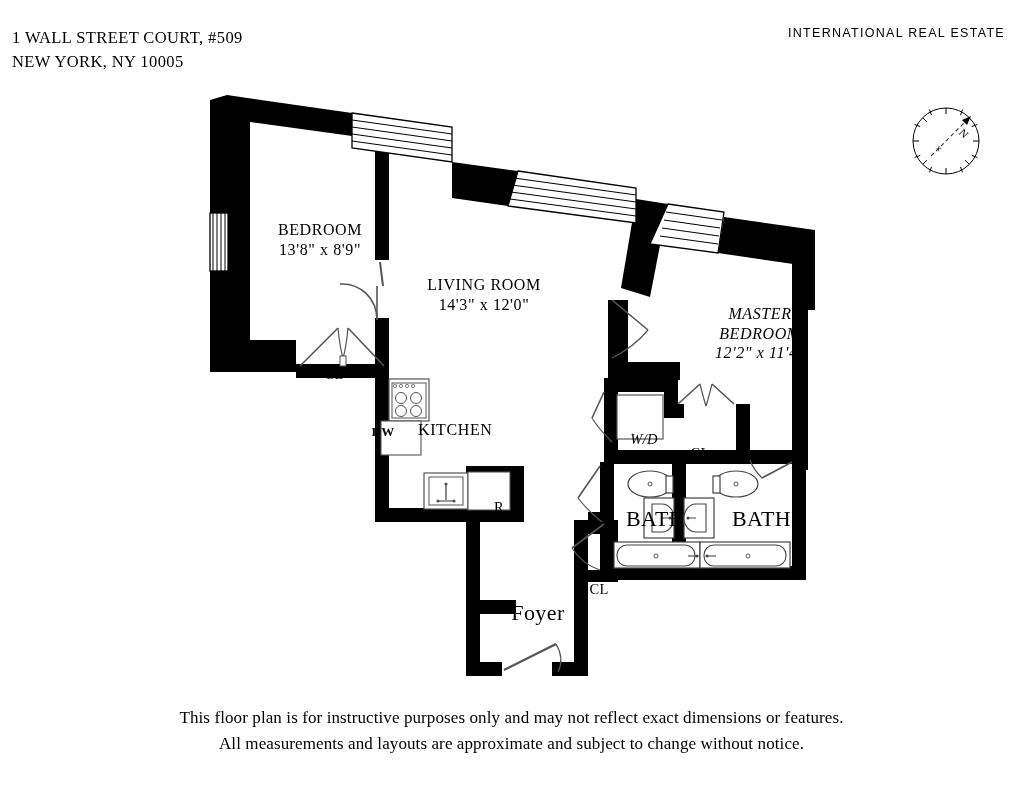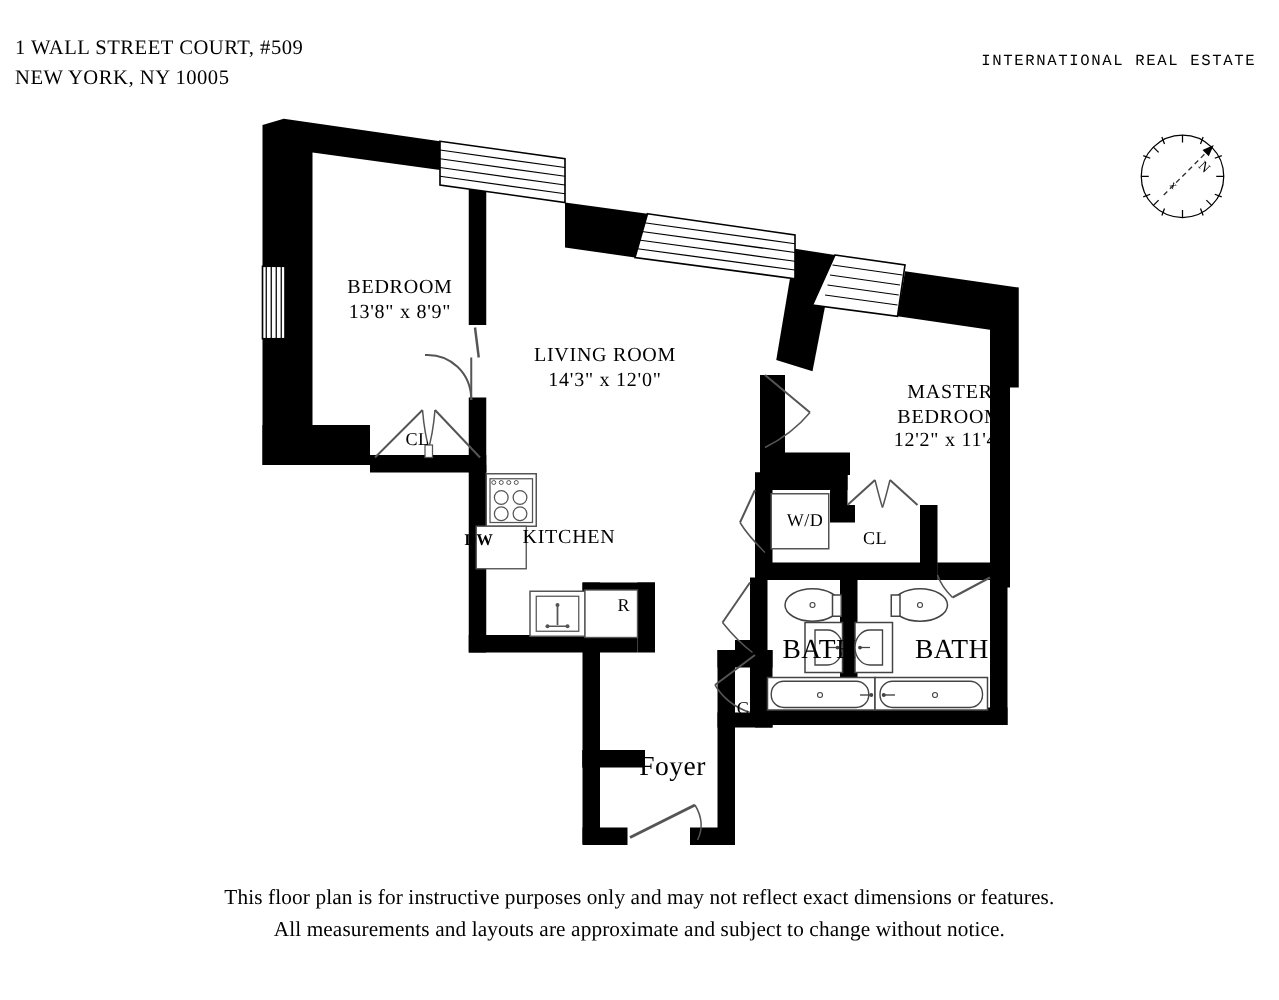--- a/index.html
+++ b/index.html
@@ -5,48 +5,48 @@
   html,body{margin:0;padding:0;background:#fff;}
   body{width:1023px;height:800px;position:relative;overflow:hidden;
        font-family:"Liberation Serif",serif;color:#000;}
 
   
   #address{position:absolute;left:12px;top:26px;font-size:16.5px;line-height:1.45;
            letter-spacing:.4px;white-space:pre-line;}
   #brand{position:absolute;right:18px;top:24px;text-align:center;}
   #brand .b1{font-family:"Liberation Serif",serif;font-size:33px;letter-spacing:1.5px;
              line-height:1;font-weight:400;}
-  #brand .b2{font-family:Liberation Mono, monospace;font-size:12.5px;letter-spacing:1.3px;
-             margin-top:18px;}
+  #brand .b2{font-family:Liberation Sans, sans-serif;font-size:12.5px;letter-spacing:1.3px;
+             margin-top:2px;}
 
   
   #compass{position:absolute;left:905px;top:100px;width:82px;height:82px;}
 
   
   #plan{position:absolute;left:0;top:0;width:1023px;height:800px;}
 
   
   .lbl{position:absolute;text-align:center;line-height:1.22;white-space:pre-line;
        font-family:"Liberation Serif",serif;}
   .lbl.big{font-size:16px;letter-spacing:.6px;}
   .lbl.mid{font-size:22px;letter-spacing:.4px;}
-  .lbl.sm{font-size:14.5px;letter-spacing:.3px;}
+  .lbl.sm{font-size:14.5px;letter-spacing:.3px;margin-top:22px;}
   .lbl.xs{font-size:13px;letter-spacing:.2px;font-weight:bold;}
 
   #lbl-bedroom{left:215px;top:220px;width:210px;}
   #lbl-living{left:359px;top:275px;width:250px;}
-  #lbl-master{left:660px;top:304px;width:200px;}
+  #lbl-master{left:660px;top:304px;width:200px;font-style:italic;}
   #lbl-kitchen{left:418px;top:420px;width:110px;text-align:left;}
   #lbl-foyer{left:478px;top:600px;width:120px;}
   #lbl-cl1{left:292px;top:344px;width:84px;}
   #lbl-cl2{left:664px;top:423px;width:72px;}
   #lbl-cl3{left:566px;top:559px;width:66px;}
   #lbl-dw{left:366px;top:424px;width:34px;}
   #lbl-r{left:482px;top:477px;width:34px;}
-  #lbl-wd{left:620px;top:409px;width:48px;}
+  #lbl-wd{left:620px;top:409px;width:48px;font-style:italic;}
   #lbl-bath1{left:626px;top:506px;width:90px;text-align:left;}
   #lbl-bath2{left:732px;top:506px;width:90px;text-align:left;}
 
   
   #disclaimer{position:absolute;left:0;right:0;top:705px;text-align:center;
               font-size:17px;line-height:1.55;white-space:pre-line;letter-spacing:.1px;}
 </style>
 </head>
 <body>
 

